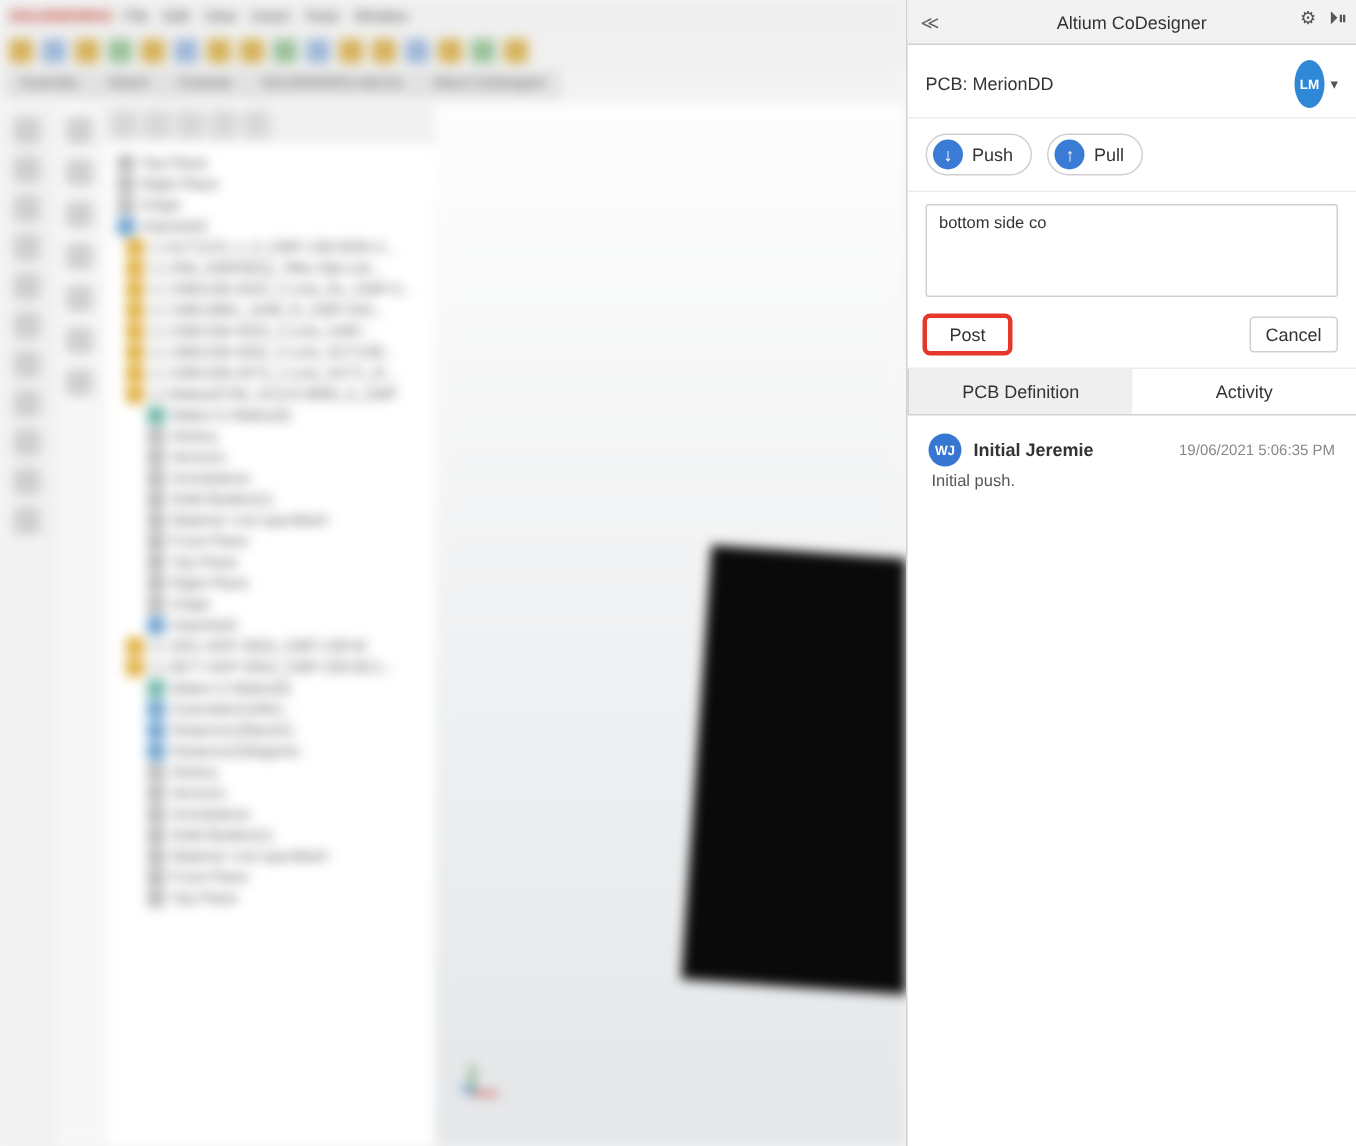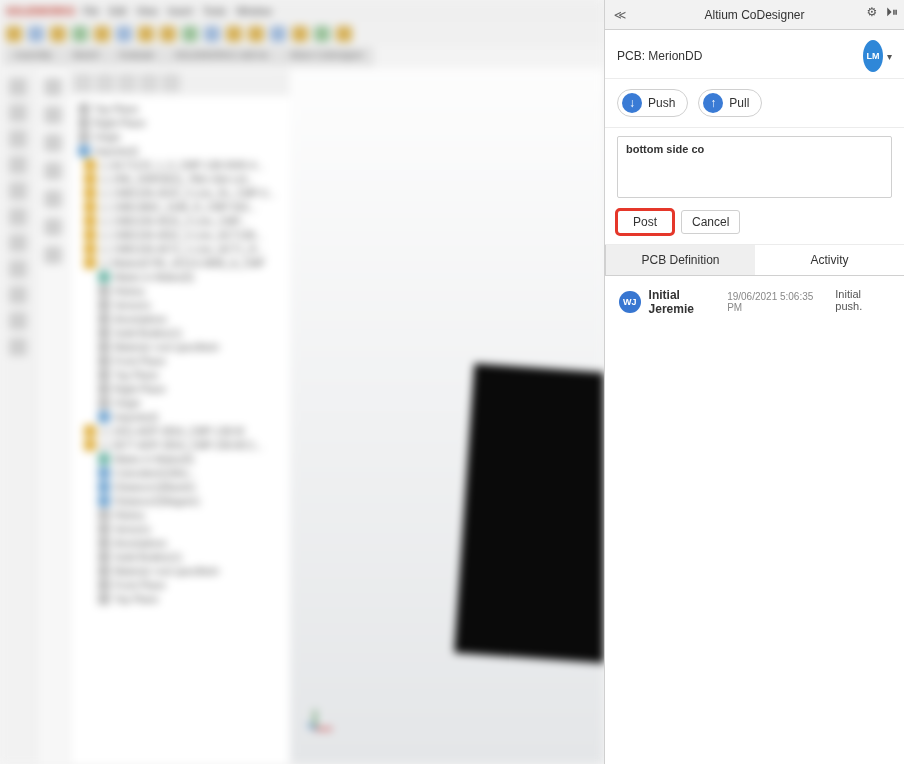--- a/index.html
+++ b/index.html
@@ -73,34 +73,34 @@
   .drop-caret{font-size:10px;color:#555;margin-left:4px;}
   .cd-actions{display:flex;gap:10px;padding:10px 12px;border-bottom:1px solid #ececec;}
   .pill{
     display:flex;align-items:center;gap:6px;border:1px solid var(--border-grey);
     border-radius:15px;padding:3px 12px 3px 4px;font-size:12px;color:#333;background:#fff;cursor:pointer;
   }
   .pill .circ{width:20px;height:20px;border-radius:50%;background:var(--accent-blue);color:#fff;display:flex;align-items:center;justify-content:center;font-size:12px;}
   .cd-comment-wrap{padding:8px 12px 4px 12px;}
   .cd-comment{
     width:100%;height:62px;border:1px solid var(--border-grey);border-radius:2px;padding:6px 8px;
-    font-size:11px;color:#333;resize:none;outline:none;font-weight:bold;
-  }
-  .cd-comment-btns{display:flex;justify-content:flex-start;gap:8px;padding:4px 12px 10px 12px;}
+    font-size:11px;color:#333;resize:none;outline:none;
+  }
+  .cd-comment-btns{display:flex;justify-content:space-between;gap:18px;padding:4px 12px 10px 12px;}
   .btn{
     min-width:56px;text-align:center;padding:4px 10px;border:1px solid var(--border-grey);
     border-radius:3px;font-size:12px;color:#333;background:#fff;cursor:pointer;
   }
   .btn.post{outline:3px solid var(--highlight-red);outline-offset:-1px;}
   .cd-tabs{display:flex;border-top:1px solid #ececec;border-bottom:1px solid var(--border-grey);}
   .cd-tab{flex:1;text-align:center;font-size:12px;padding:8px 0;color:#333;}
   .cd-tab.active{background:#fff;}
   .cd-tab.inactive{background:var(--tab-grey);border-left:1px solid var(--border-grey);}
   .cd-feed{padding:12px 14px;font-size:12px;color:#333;flex:1;overflow:auto;}
-  .feed-item{display:flex;flex-direction:row;gap:4px;}
+  .feed-item{display:flex;flex-direction:column;gap:4px;}
   .feed-head{display:flex;align-items:center;justify-content:space-between;}
   .feed-user{display:flex;align-items:center;gap:8px;}
   .avatar{width:22px;height:22px;border-radius:50%;background:#3776d1;color:#fff;font-size:9px;font-weight:bold;display:flex;align-items:center;justify-content:center;}
   .feed-time{font-size:10px;color:#888;}
   .feed-msg{font-size:11px;color:#555;padding-left:2px;}
 </style>
 </head>
 <body>
 
 <div class="cad-back">

